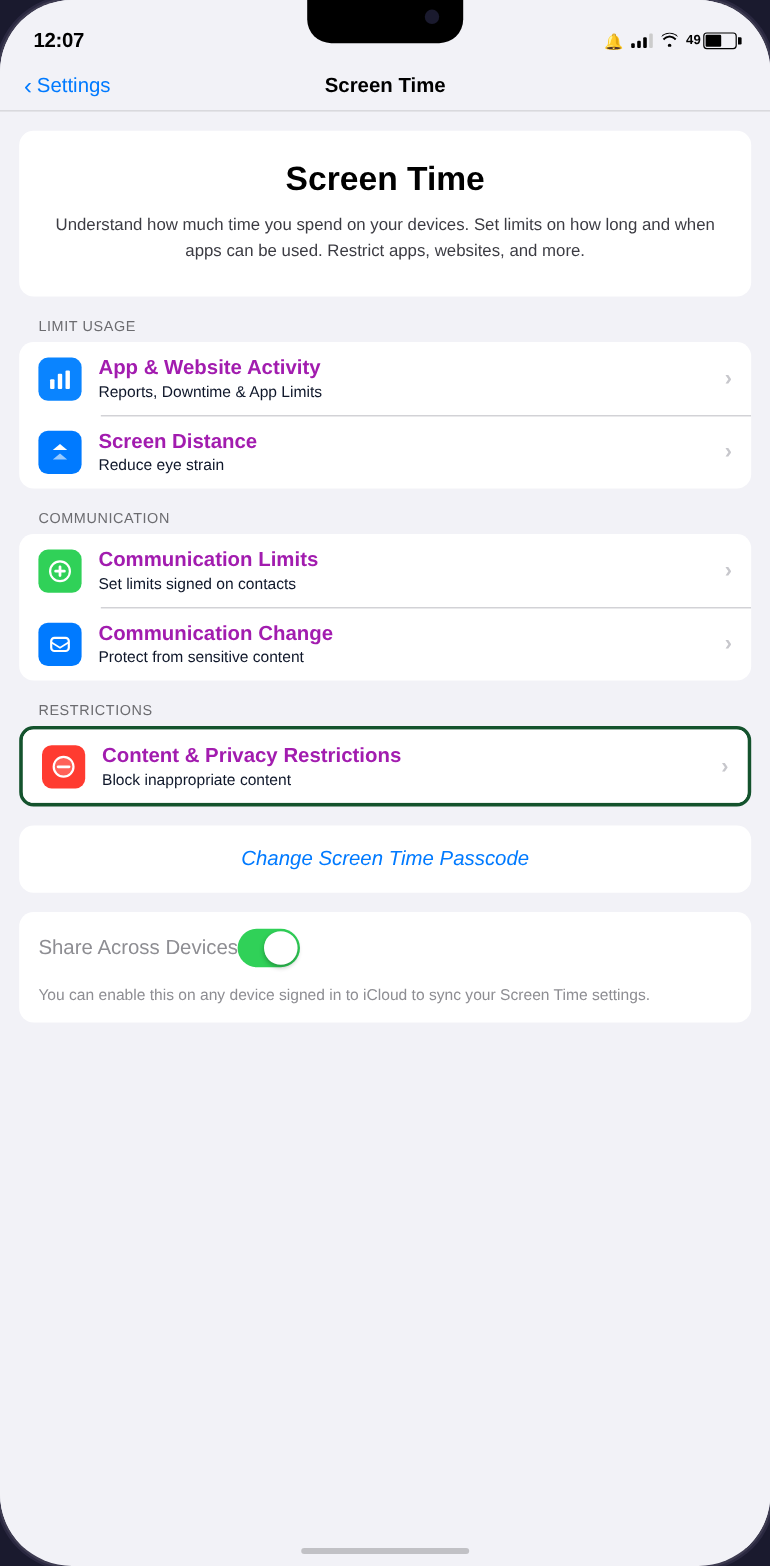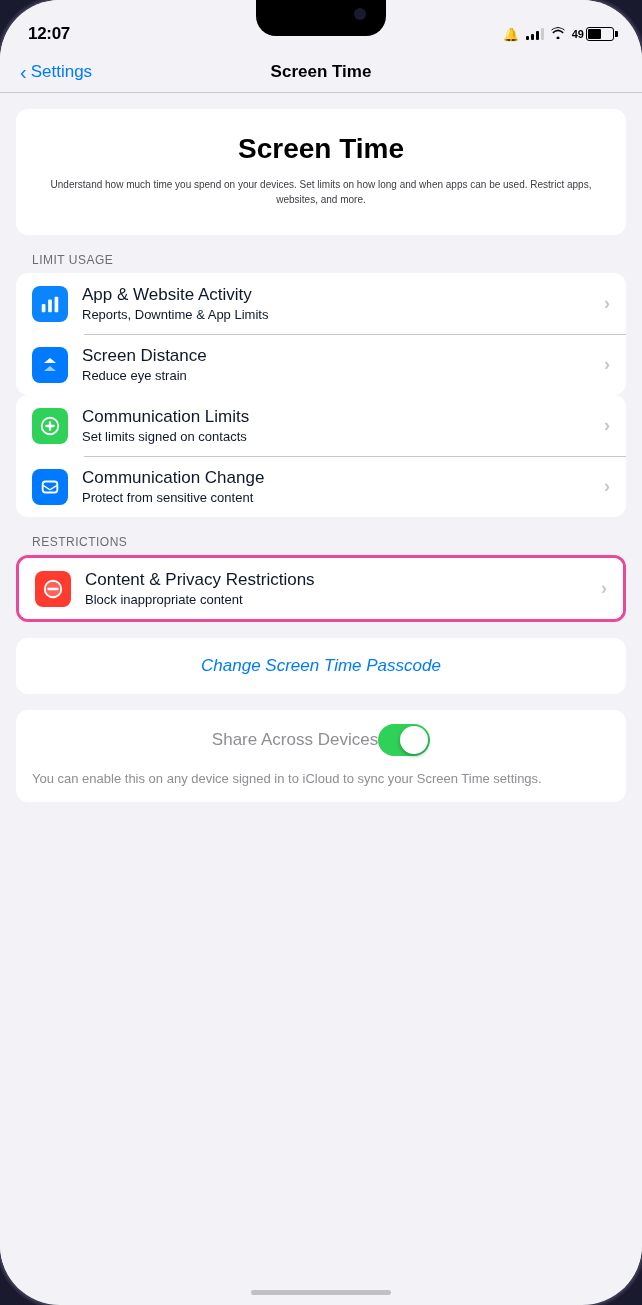--- a/index.html
+++ b/index.html
@@ -196,21 +196,21 @@
     }
 
     .hero-title {
       font-size: 28px;
       font-weight: 700;
       color: #000;
       margin-bottom: 12px;
     }
 
     .hero-description {
-      font-size: 10px;
+      font-size: 14px;
       color: #3c3c43;
       line-height: 1.5;
     }
 
     
     .section-label {
       font-size: 12px;
       font-weight: 400;
       color: #6c6c70;
       letter-spacing: 0.5px;
@@ -260,39 +260,39 @@
     .icon-green { background: #30d158; }
     .icon-blue2 { background: #007aff; }
     .icon-red { background: #ff3b30; }
 
     .list-item-text {
       flex: 1;
     }
 
     .list-item-title {
       font-size: 17px;
-      color: #0f172a;
-      font-weight: 400;
+      color: #a21caf;
+      font-weight: 700;
     }
 
     .list-item-subtitle {
       font-size: 13px;
       color: #0f172a;
       margin-top: 2px;
     }
 
     .list-item-chevron {
       color: #c7c7cc;
       font-size: 18px;
       font-weight: 600;
     }
 
     
     .highlighted-row {
-      border: 3px solid #ec4899;
+      border: 3px solid #14532d;
       border-radius: 12px;
       margin: 0 16px;
       background: #fff;
       overflow: hidden;
     }
 
     .highlighted-row .list-item {
       background: #fff;
     }
 
@@ -316,21 +316,21 @@
     .share-section {
       background: #fff;
       margin: 16px 16px 0;
       border-radius: 12px;
       padding: 0 16px;
     }
 
     .share-row {
       display: flex;
       align-items: center;
-      justify-content: center;
+      justify-content: flex-start;
       padding: 14px 0;
     }
 
     .share-label {
       font-size: 17px;
       color: #8e8e93;
     }
 
     .toggle {
       width: 52px;
@@ -480,20 +480,21 @@
             <div class="sd-chevron sd-chevron-up" style="opacity:0.6;"></div>
           </div>
           <div class="list-item-text">
             <div class="list-item-title">Screen Distance</div>
             <div class="list-item-subtitle">Reduce eye strain</div>
           </div>
           <span class="list-item-chevron">›</span>
         </div>
       </div>
 
+      <div class="section-label">COMMUNICATION</div>
       <div class="list-group">
 
         <div class="list-item">
           <div class="list-item-icon icon-green">
             <svg class="icon-svg" viewBox="0 0 24 24" fill="none">
               <circle cx="12" cy="12" r="9" stroke="white" stroke-width="2" fill="none"></circle>
               <path d="M8 12h8M12 8v8" stroke="white" stroke-width="2.5" stroke-linecap="round"></path>
             </svg>
           </div>
           <div class="list-item-text">

